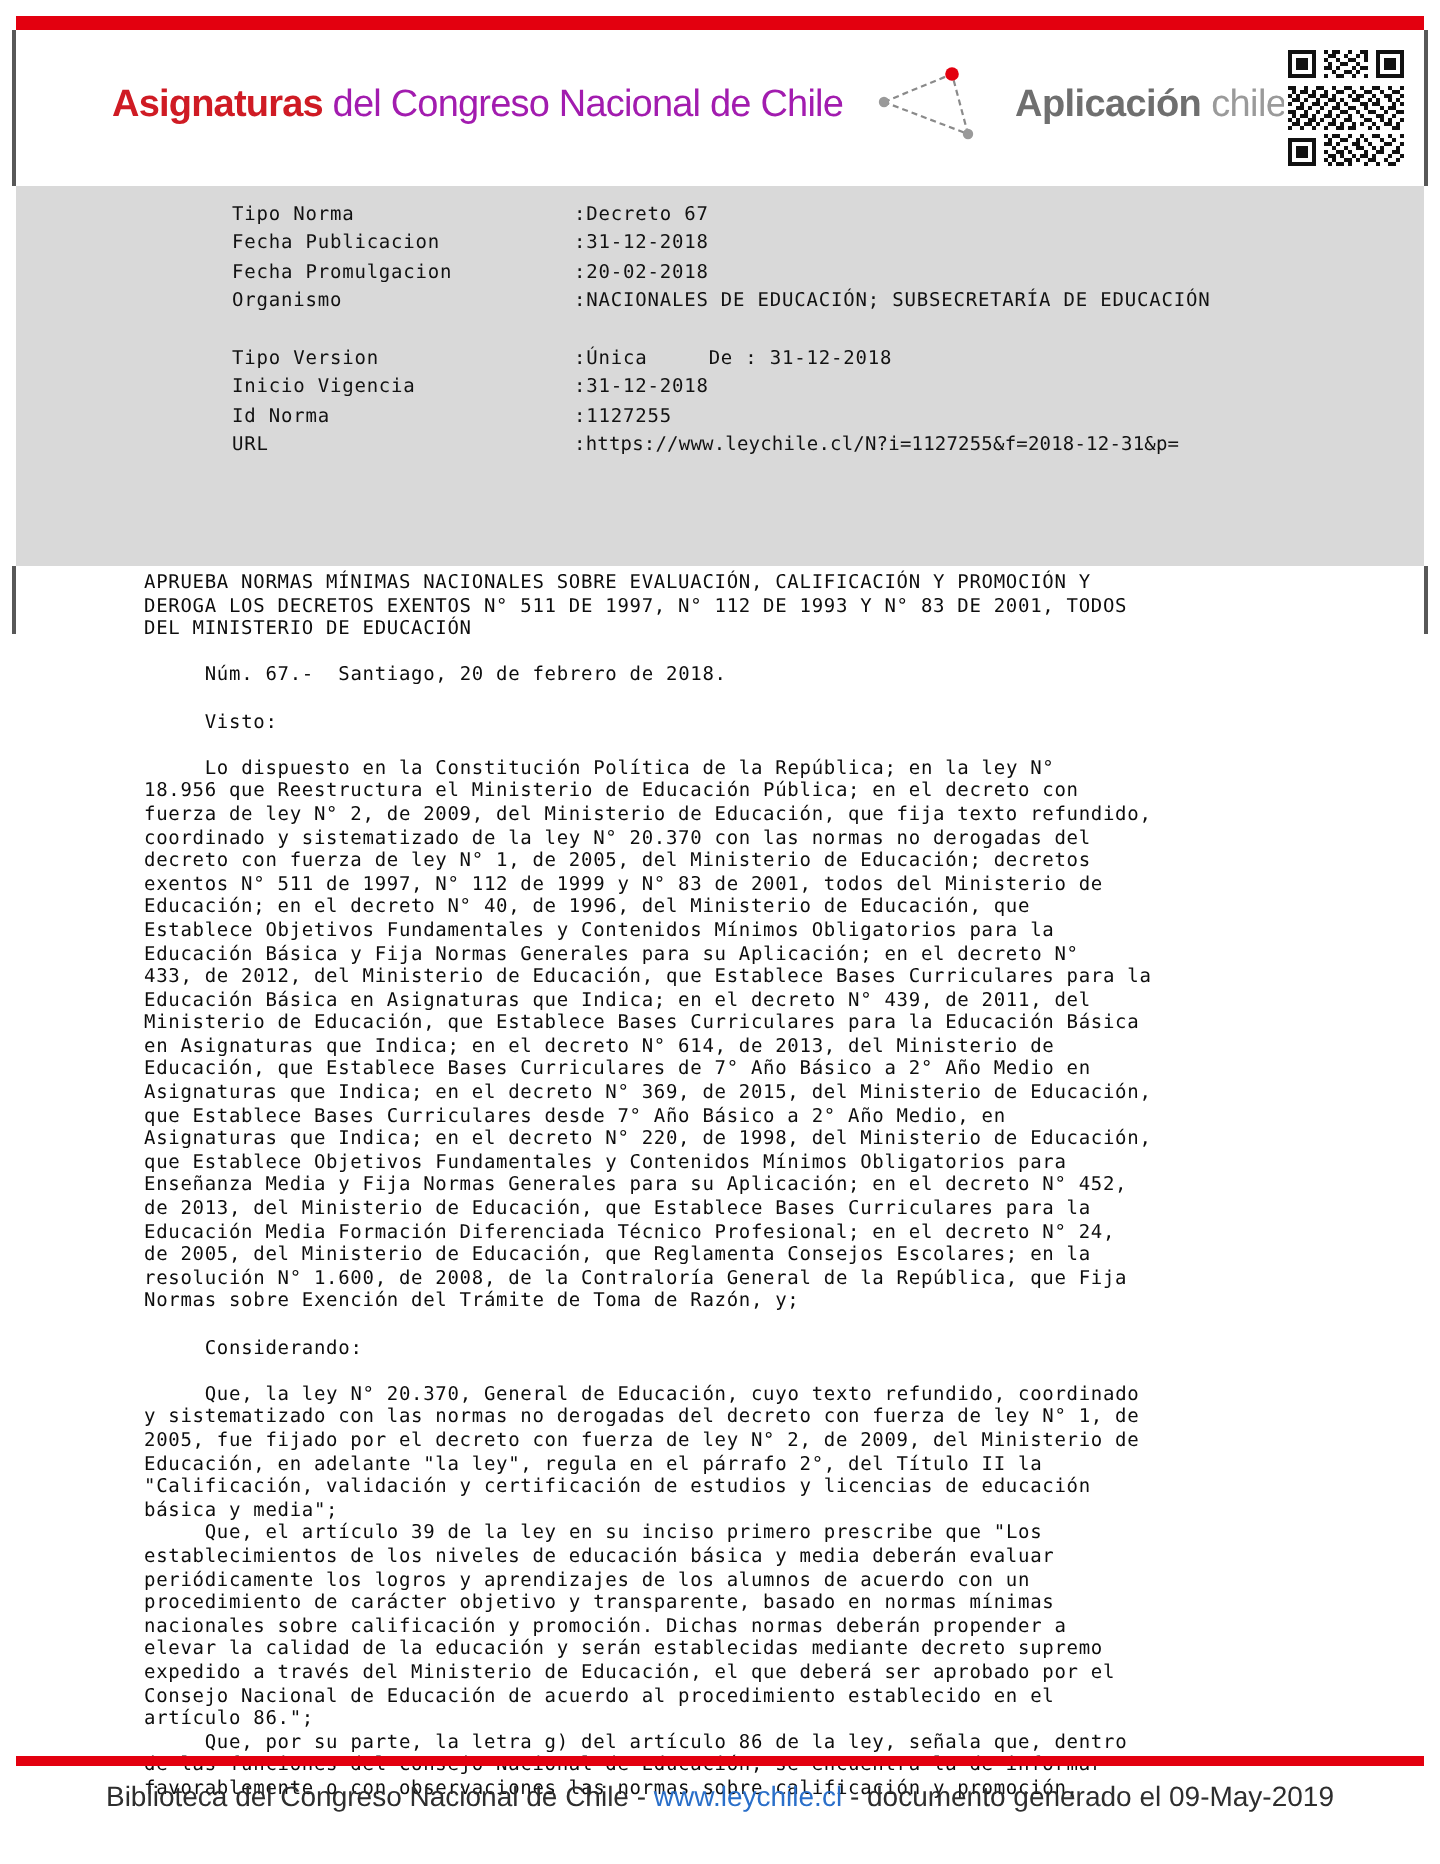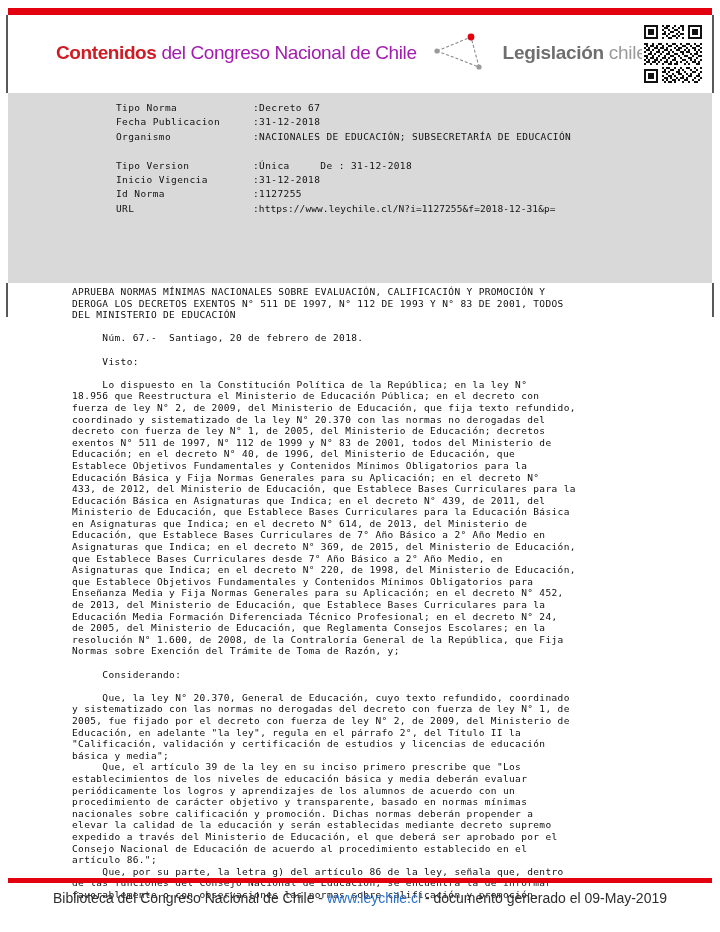--- a/index.html
+++ b/index.html
@@ -140,20 +140,21 @@
     left: 108px;
     top: 8px;
     font-size: 9.5px;
     line-height: 14.4px;
     color: #111111;
     letter-spacing: 0.4px;
   }
   .meta-row {
     display: flex;
     align-items: flex-start;
+    gap: 34px;
   }
   .meta-key {
     width: 137px;
     flex: 0 0 137px;
     white-space: pre;
   }
   .meta-val {
     white-space: pre-wrap;
     max-width: 430px;
   }
@@ -199,32 +200,32 @@
 <div class="page">
 
   <div class="rule-top"></div>
   <div class="page-frame-left"></div>
   <div class="page-frame-right"></div>
   <div class="page-frame-left2"></div>
   <div class="page-frame-right2"></div>
 
   <div class="header">
     <div class="logo-wrap">
-      <div class="logo-text"><span class="brand">Contenidos</span><span class="light"> del Congreso Nacional de Chile</span></div>
+      <div class="logo-text"><span class="brand">Asignaturas</span><span class="light"> del Congreso Nacional de Chile</span></div>
 
       <div class="logo-mark">
         <svg width="58" height="40" viewBox="0 0 58 40">
           <path d="M6 18 L40 4 L48 34 Z" fill="none" stroke="#8a8a8a" stroke-width="1.1" stroke-dasharray="3 2"></path>
           <circle cx="40" cy="4" r="3.4" fill="#e3000f"></circle>
           <circle cx="6" cy="18" r="2.6" fill="#9a9a9a"></circle>
           <circle cx="48" cy="34" r="2.6" fill="#9a9a9a"></circle>
         </svg>
       </div>
 
-      <div class="logo-text2"><span>Legislación</span><span class="light"> chilena</span></div>
+      <div class="logo-text2"><span>Aplicación</span><span class="light"> chilena</span></div>
     </div>
 
     <div class="qr">
       <svg width="62" height="62" viewBox="0 0 31 31" shape-rendering="crispEdges">
         <rect width="31" height="31" fill="#ffffff"></rect>
         <g fill="#111111">
           <rect x="1" y="1" width="7" height="1"></rect>
             <rect x="1" y="7" width="7" height="1"></rect>
           <rect x="1" y="1" width="1" height="7"></rect>
             <rect x="7" y="1" width="1" height="7"></rect>
@@ -430,20 +431,24 @@
       <div class="meta-row">
         <div class="meta-key">Tipo Norma</div>
         <div class="meta-val">:Decreto 67</div>
       </div>
 
       <div class="meta-row">
         <div class="meta-key">Fecha Publicacion</div>
         <div class="meta-val">:31-12-2018</div>
       </div>
 
+      <div class="meta-row">
+        <div class="meta-key">Fecha Promulgacion</div>
+        <div class="meta-val">:20-02-2018</div>
+      </div>
 
       <div class="meta-row">
         <div class="meta-key">Organismo</div>
         <div class="meta-val">:NACIONALES DE EDUCACIÓN; SUBSECRETARÍA DE EDUCACIÓN</div>
       </div>
 
 
       <div class="meta-gap"></div>
 
       <div class="meta-row">

